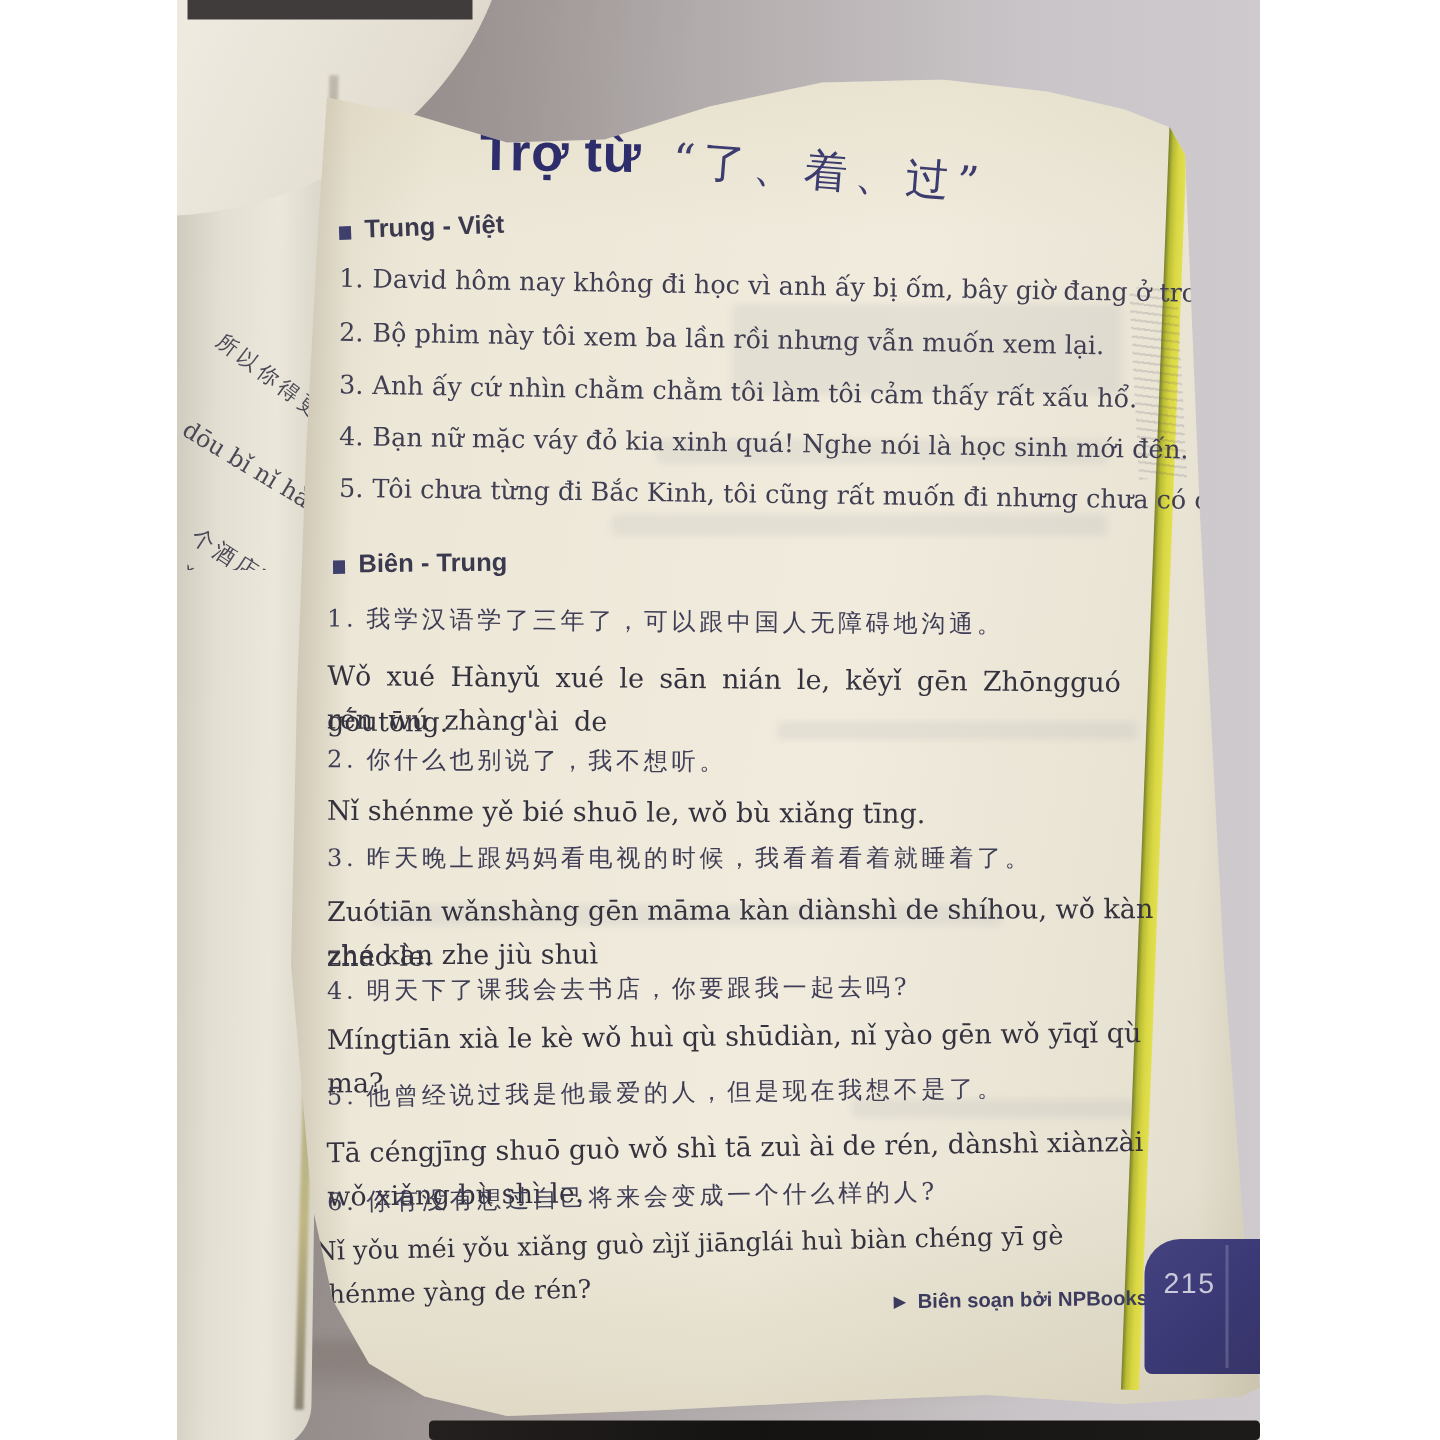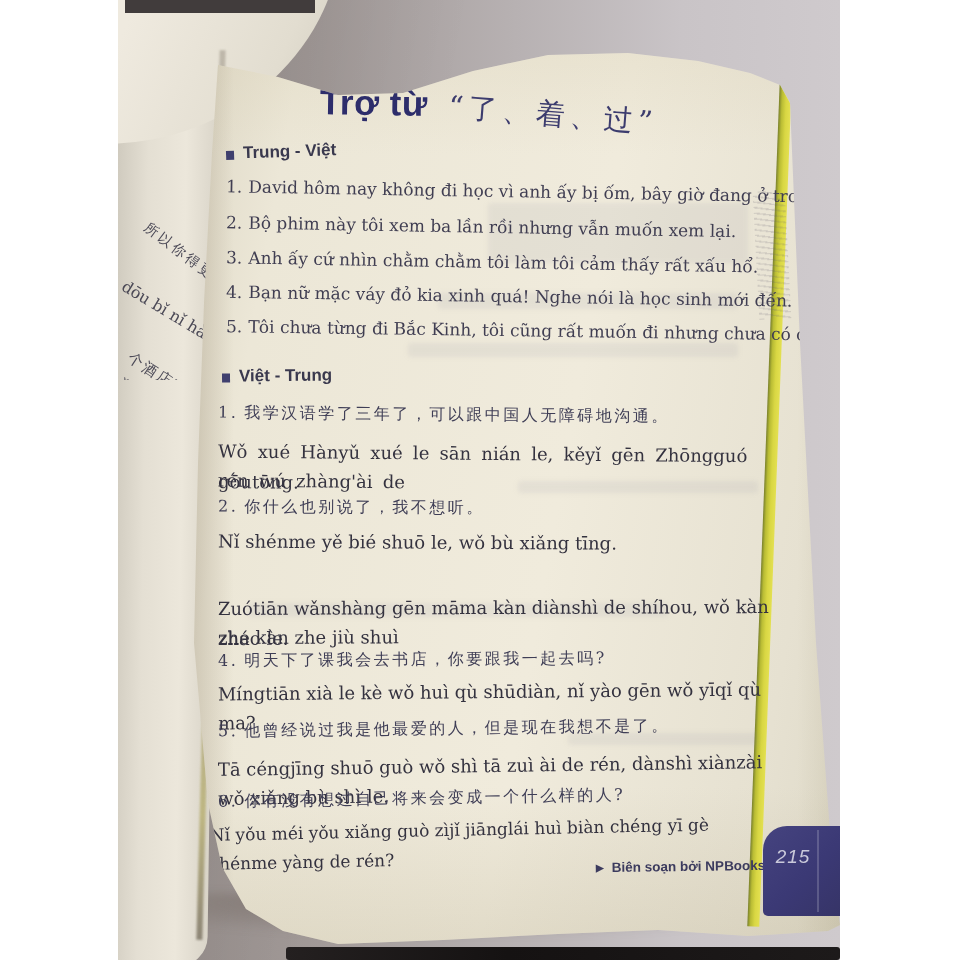--- a/index.html
+++ b/index.html
@@ -77,21 +77,21 @@
   .credit{position:absolute;left:408px;top:816px;display:flex;align-items:center;gap:8px;
         font-family:"Liberation Sans",sans-serif;font-weight:bold;font-size:13.5px;
         color:#3c3b5e;transform:rotate(-.8deg);white-space:nowrap;}
   .tri{font-size:10px;color:#3c3b5e;}
   
   .tab{position:absolute;left:645px;top:826px;width:77px;height:90px;z-index:5;
         background:linear-gradient(135deg,#45437f 0%,#3b3975 55%,#363467 100%);
         border-radius:24px 0 0 5px;}
   .tab-line{position:absolute;left:54px;top:4px;width:1.5px;height:82px;background:rgba(255,255,255,.18);}
   .tab-num{position:absolute;left:0;top:20px;width:60px;text-align:center;
-        font-family:"Liberation Sans",sans-serif;font-size:19px;letter-spacing:1px;color:#c9c9da;font-style:italic;}
+        font-family:"Liberation Sans",sans-serif;font-size:19px;letter-spacing:1px;color:#c9c9da;}
 </style>
 </head>
 <body>
 
 <div class="canvas">
   <div class="photo">
 
     <div class="left-area">
       <div class="left-col"></div>
       <div class="left-curl"></div>
@@ -138,34 +138,37 @@
       </div>
       <div class="vn-item" style="top:243px;transform:rotate(.9deg);">
         <span class="num">4.</span><span>Bạn nữ mặc váy đỏ kia xinh quá! Nghe nói là học sinh mới đến.</span>
       </div>
       <div class="vn-item" style="top:277px;transform:rotate(.8deg);">
         <span class="num">5.</span><span>Tôi chưa từng đi Bắc Kinh, tôi cũng rất muốn đi nhưng chưa có cơ hội.</span>
       </div>
 
       <div class="sec-head sec2">
         <span class="bullet"></span>
-        <span>Việt - Trung</span>
+        <span>Biên - Trung</span>
       </div>
 
       <div class="zh-line" style="top:362px;transform:rotate(.5deg);">
         <span class="num">1.</span><span>我学汉语学了三年了，可以跟中国人无障碍地沟通。</span>
       </div>
       <div class="py-line wspace" style="top:396px;transform:rotate(.5deg);">Wǒ xué Hànyǔ xué le sān nián le, kěyǐ gēn Zhōngguó rén wú zhàng'ài de</div>
       <div class="py-line" style="top:426px;transform:rotate(.4deg);">gōutōng.</div>
 
       <div class="zh-line" style="top:455px;transform:rotate(.3deg);">
         <span class="num">2.</span><span>你什么也别说了，我不想听。</span>
       </div>
       <div class="py-line" style="top:485px;transform:rotate(.3deg);">Nǐ shénme yě bié shuō le, wǒ bù xiǎng tīng.</div>
 
+      <div class="zh-line" style="top:519px;transform:rotate(0deg);">
+        <span class="num">3.</span><span>昨天晚上跟妈妈看电视的时候，我看着看着就睡着了。</span>
+      </div>
       <div class="py-line" style="top:550px;transform:rotate(-.2deg);">Zuótiān wǎnshàng gēn māma kàn diànshì de shíhou, wǒ kàn zhe kàn zhe jiù shuì</div>
       <div class="py-line" style="top:580px;transform:rotate(-.2deg);">zháo le.</div>
 
       <div class="zh-line" style="top:606px;transform:rotate(-.4deg);">
         <span class="num">4.</span><span>明天下了课我会去书店，你要跟我一起去吗?</span>
       </div>
       <div class="py-line" style="top:634px;transform:rotate(-.5deg);">Míngtiān xià le kè wǒ huì qù shūdiàn, nǐ yào gēn wǒ yīqǐ qù ma?</div>
 
       <div class="zh-line" style="top:675px;transform:rotate(-.7deg);">
         <span class="num">5.</span><span>他曾经说过我是他最爱的人，但是现在我想不是了。</span>

